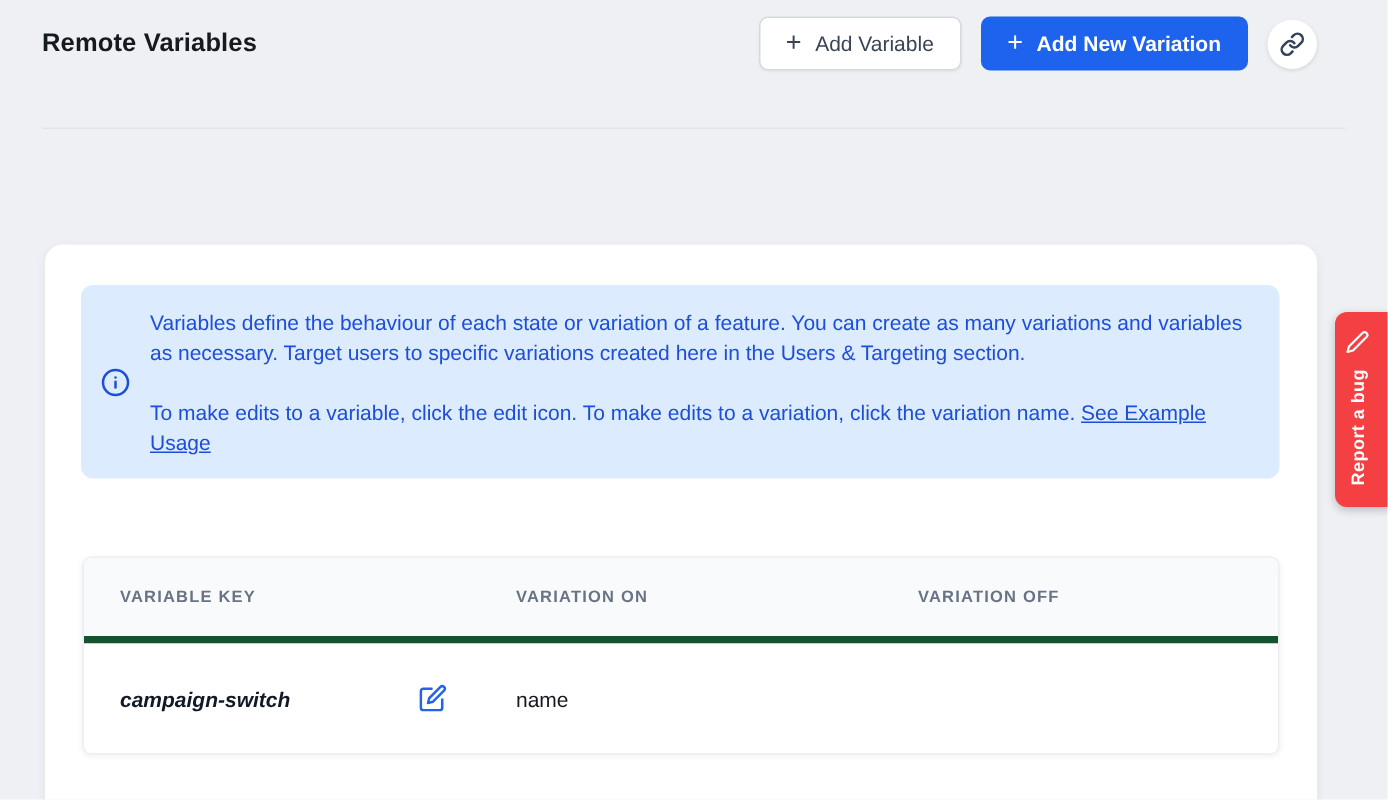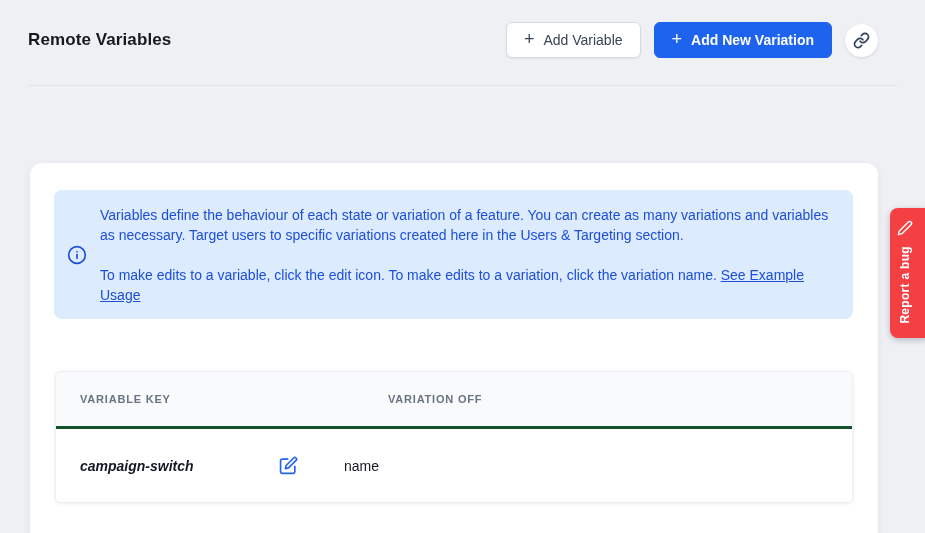--- a/index.html
+++ b/index.html
@@ -10,21 +10,20 @@
     position: relative;
     overflow: hidden;
   }
   .stage { position: absolute; inset: 0; width: 925px; height: 533px; }
 
   
   .header {
     position: absolute; top: 0; left: 0; right: 0; height: 58px;
     display: flex; align-items: center;
     padding: 0 47px 0 28px;
-    margin-top: 11px;
   }
   .page-title {
     font-size: 17px; font-weight: 700; color: #16191f; letter-spacing: .1px;
   }
   .header-actions { margin-left: auto; display: flex; align-items: center; gap: 13px; }
   .btn {
     height: 36px; border-radius: 6px; display: inline-flex; align-items: center;
     gap: 9px; padding: 0 17px; font-size: 14px; cursor: pointer;
     font-family: "Liberation Sans", sans-serif;
   }
@@ -71,21 +70,21 @@
   
   .var-table {
     position: absolute; left: 25px; top: 208px; width: 798px;
     background: #ffffff; border: 1px solid #eceef2; border-radius: 6px;
     box-shadow: 0 1px 4px rgba(16,24,40,.07);
     overflow: hidden;
   }
   .t-head {
     display: grid; grid-template-columns: 264px 268px 1fr;
     height: 57px; align-items: center;
-    background: #f9fafb; border-bottom: 3px solid #14532d; gap: 44px;
+    background: #f9fafb; border-bottom: 5px solid #14532d;
   }
   .t-head .th {
     font-size: 11px; font-weight: 700; letter-spacing: .8px; color: #697386;
     padding-left: 24px; text-transform: uppercase;
   }
   .t-row {
     display: grid; grid-template-columns: 264px 268px 1fr;
     height: 73px; align-items: center; background: #ffffff;
   }
   .t-cell { padding-left: 24px; font-size: 14px; color: #16191f; }
@@ -155,20 +154,21 @@
       </div>
       <div class="info-text">
         <p>Variables define the behaviour of each state or variation of a feature. You can create as many variations and variables as necessary. Target users to specific variations created here in the Users &amp; Targeting section.</p>
         <p><span>To make edits to a variable, click the edit icon. To make edits to a variation, click the variation name. </span><a class="info-link">See Example Usage</a></p>
       </div>
     </div>
 
     <div class="var-table">
       <div class="t-head">
         <div class="th">Variable Key</div>
+        <div class="th">Variation On</div>
         <div class="th">Variation Off</div>
       </div>
       <div class="t-row">
         <div class="t-cell key-cell">
           <div>
             <div class="key-name">campaign-switch</div>
           </div>
           <button class="edit-btn">
             <span>
               <svg width="19" height="19" viewBox="0 0 24 24" fill="none" stroke="#2563eb" stroke-width="2.1" stroke-linecap="round" stroke-linejoin="round">

